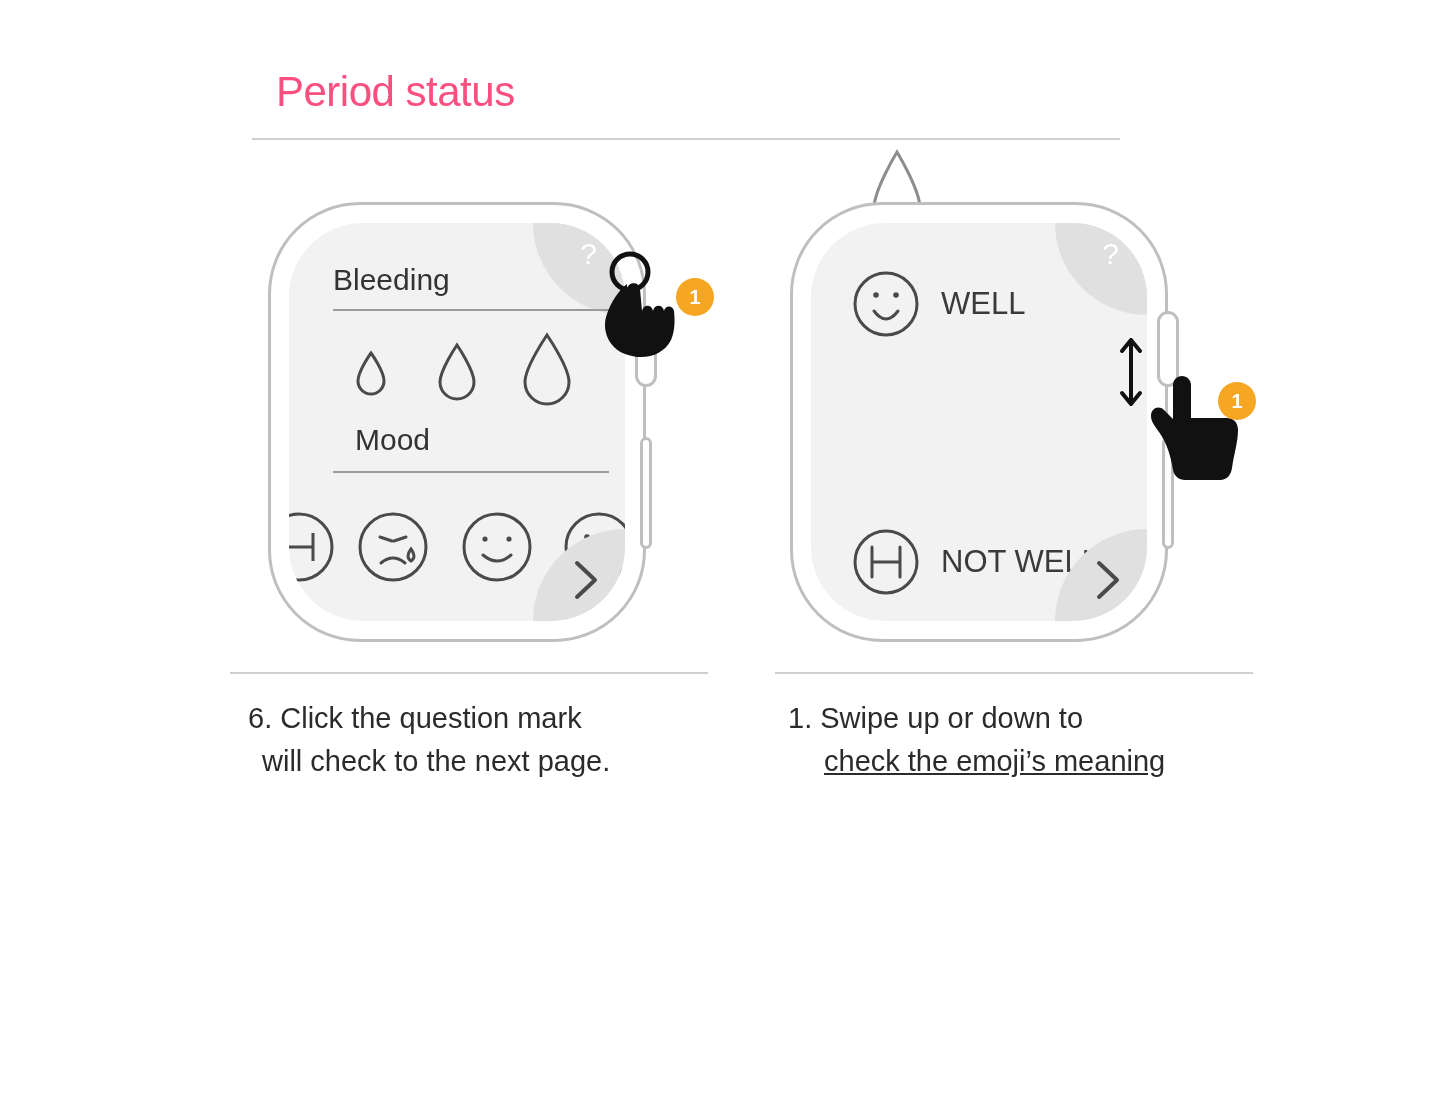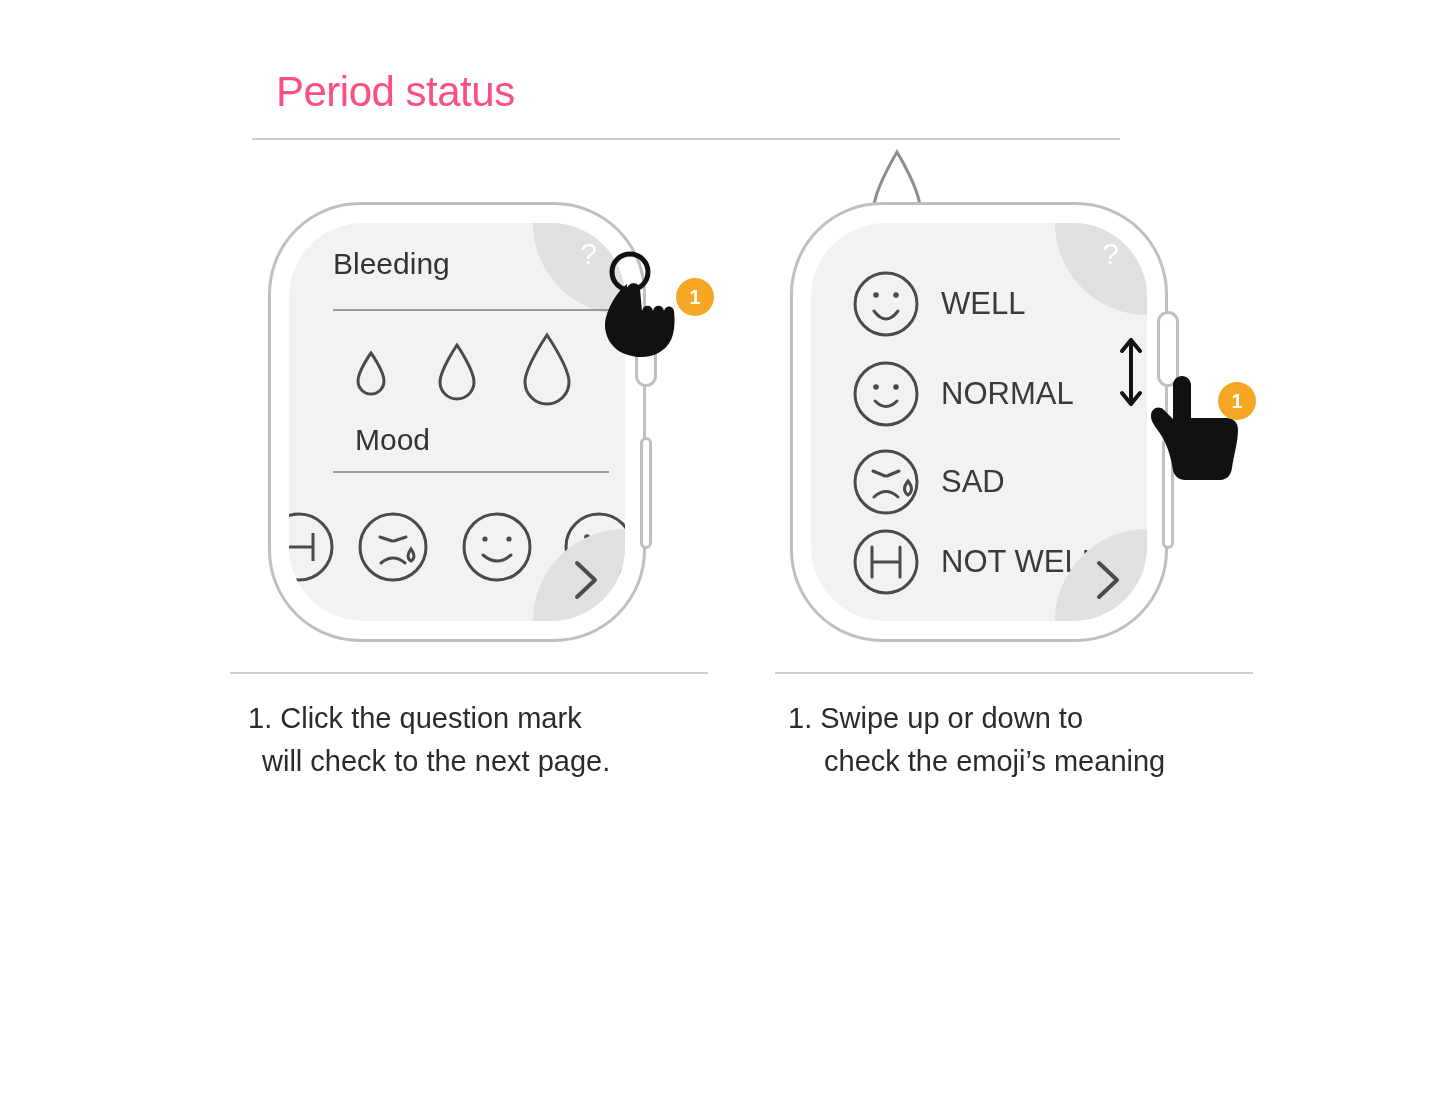--- a/index.html
+++ b/index.html
@@ -172,42 +172,42 @@
   .caption {
     position: absolute;
     font-size: 29px;
     line-height: 43px;
     color: #2b2b2b;
     width: 520px;
   }
   #caption-left  { left: 248px; top: 697px; text-align: left;  }
   #caption-right { left: 788px; top: 697px; text-align: left; }
   .caption .l2 { display: block; padding-left: 14px; }
-  #caption-right .l2 { padding-left: 36px; }
+  #caption-right .l2 { padding-left: 36px; text-decoration: underline; }
 </style>
 </head>
 <body>
 
 <div id="page-title">Period status</div>
 <div id="title-rule"></div>
 
 <div class="panel" id="panel-left">
 
   <div class="watch" id="watch-left">
 
     <div class="crown" style="right:-14px; top:106px;"></div>
     <div class="side-btn" style="right:-9px; top:232px;"></div>
 
     <div class="screen">
 
       <div class="help-corner">
         <span>?</span>
       </div>
 
-      <div class="field-label" style="left:44px; top:24px;">Bleeding</div>
+      <div class="field-label" style="left:44px; top:40px;">Bleeding</div>
       <div class="field-rule" style="left:44px; top:86px; width:276px;"></div>
 
       <div class="drop-row" style="left:44px; top:102px;">
         <svg width="300" height="82" viewBox="0 0 300 82" fill="none">
           <g stroke="#4a4a4a" stroke-width="3" fill="none">
 
             <path d="M38 28 C 38 28, 25 46, 25 56 a 13 13 0 0 0 26 0 c 0 -10 -13 -28 -13 -28 z"></path>
 
             <path d="M124 20 C 124 20, 107 45, 107 57 a 17 17 0 0 0 34 0 c 0 -12 -17 -37 -17 -37 z"></path>
 
@@ -286,39 +286,21 @@
       <div class="list-row" style="left:42px; top:48px;">
         <svg width="66" height="66" viewBox="0 0 66 66" fill="none">
           <circle cx="33" cy="33" r="31" stroke="#4a4a4a" stroke-width="3"></circle>
           <circle cx="23" cy="24" r="2.8" fill="#4a4a4a"></circle>
           <circle cx="43" cy="24" r="2.8" fill="#4a4a4a"></circle>
           <path d="M21 40 q 12 16 24 0" stroke="#4a4a4a" stroke-width="3" fill="none" stroke-linecap="round"></path>
         </svg>
         <span class="lbl">WELL</span>
       </div>
 
-      <div class="list-row" style="left:42px; top:138px;">
-        <svg width="66" height="66" viewBox="0 0 66 66" fill="none">
-          <circle cx="33" cy="33" r="31" stroke="#4a4a4a" stroke-width="3"></circle>
-          <circle cx="23" cy="26" r="2.8" fill="#4a4a4a"></circle>
-          <circle cx="43" cy="26" r="2.8" fill="#4a4a4a"></circle>
-          <path d="M22 40 q 11 11 22 0" stroke="#4a4a4a" stroke-width="3" fill="none" stroke-linecap="round"></path>
-        </svg>
-        <span class="lbl">NORMAL</span>
-      </div>
-
-      <div class="list-row" style="left:42px; top:226px;">
-        <svg width="80" height="66" viewBox="0 0 80 66" fill="none">
-          <circle cx="33" cy="33" r="31" stroke="#4a4a4a" stroke-width="3"></circle>
-          <path d="M20 22 l12 5 M46 22 l-12 5" stroke="#4a4a4a" stroke-width="3" stroke-linecap="round"></path>
-          <path d="M21 48 q 12 -11 24 0" stroke="#4a4a4a" stroke-width="3" fill="none" stroke-linecap="round"></path>
-          <path d="M55 32 q 7 9 0 14 q -7 -5 0 -14 z" stroke="#4a4a4a" stroke-width="3" fill="none"></path>
-        </svg>
-        <span class="lbl" style="margin-left:8px;">SAD</span>
-      </div>
+
 
       <div class="list-row" style="left:42px; top:306px;">
         <svg width="66" height="66" viewBox="0 0 66 66" fill="none">
           <circle cx="33" cy="33" r="31" stroke="#4a4a4a" stroke-width="3"></circle>
           <path d="M19 18 v30 M47 18 v30 M19 33 h28" stroke="#4a4a4a" stroke-width="3" stroke-linecap="round"></path>
         </svg>
         <span class="lbl">NOT WELL</span>
       </div>
 
       <div class="next-corner">
@@ -336,20 +318,20 @@
   <svg style="position:absolute; left:382px; top:206px;" width="120" height="140" viewBox="0 0 120 140">
     <path d="M40 20 c -5 0 -9 4 -9 9 l 0 34 l -9 -9 c -5 -5 -13 -2 -13 6 c 0 5 3 9 8 16 c 8 11 12 25 14 38 c 1 6 6 10 12 10 l 35 0 c 7 0 11 -5 12 -12 c 2 -14 6 -26 6 -38 c 0 -8 -5 -12 -11 -12 l -36 0 l 0 -33 c 0 -5 -4 -9 -9 -9 z" fill="#111"></path>
   </svg>
   <div class="badge" style="left:458px; top:232px;">1</div>
 </div>
 
 <div class="cap-rule" id="cap-rule-left"></div>
 <div class="cap-rule" id="cap-rule-right"></div>
 
 <div class="caption" id="caption-left">
-  <span>1. Click the question mark</span>
+  <span>6. Click the question mark</span>
   <span class="l2">will check to the next page.</span>
 </div>
 
 <div class="caption" id="caption-right">
   <span>1. Swipe up or down to</span>
   <span class="l2">check the emoji’s meaning</span>
 </div>
 
 </body></html>

